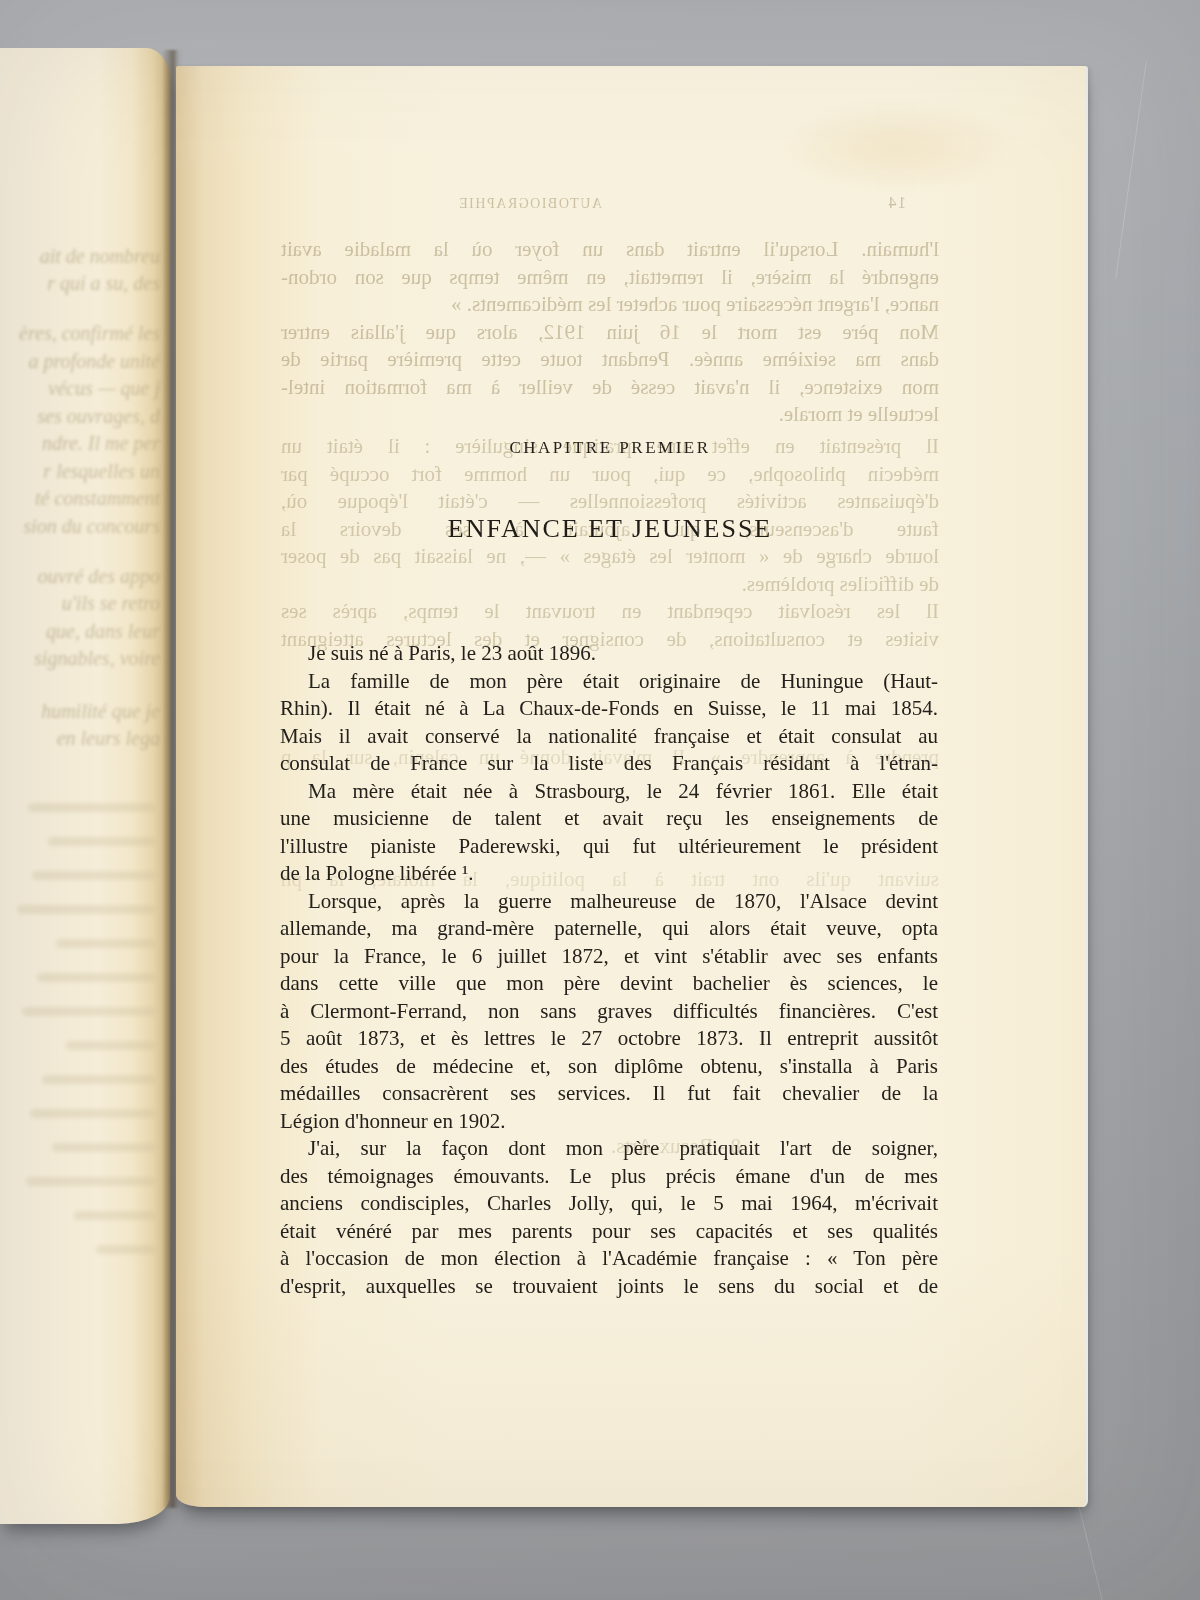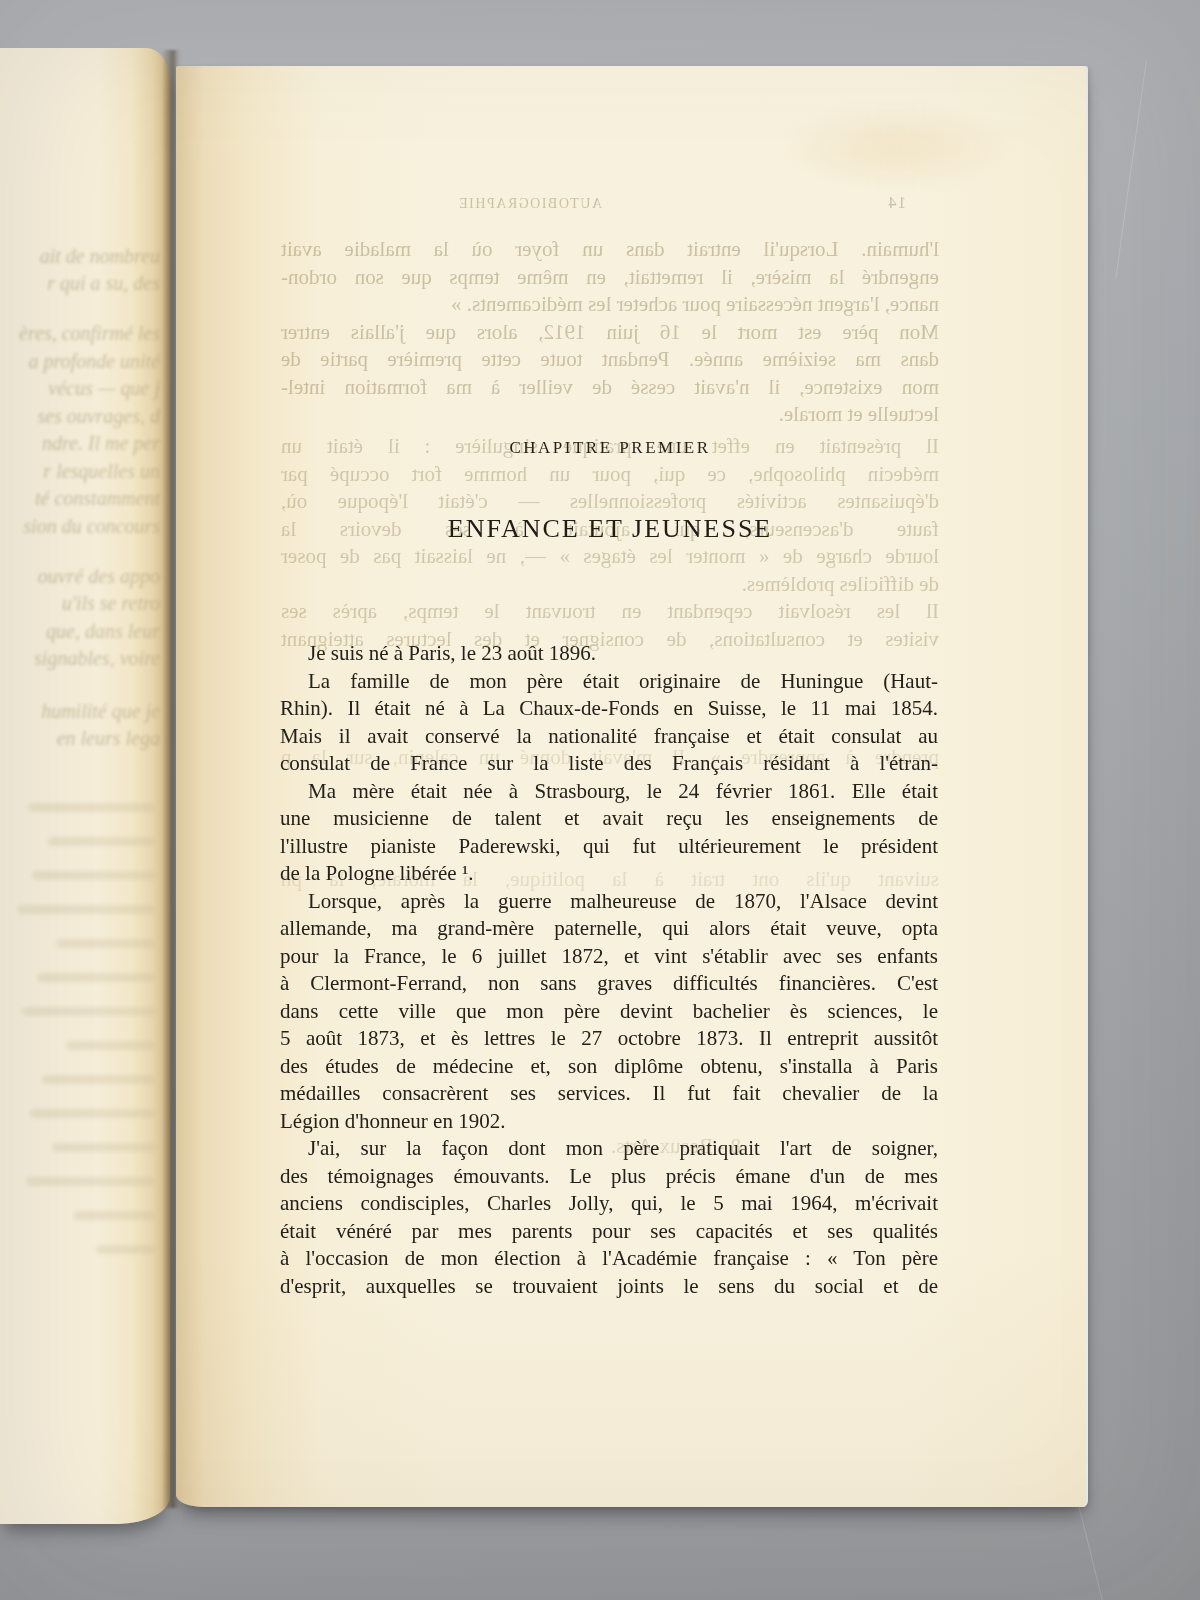--- a/index.html
+++ b/index.html
@@ -156,22 +156,22 @@
       <div class="line">consulat de France sur la liste des Français résidant à l'étran-</div>
 
       <div class="line indent">Ma mère était née à Strasbourg, le 24 février 1861. Elle était</div>
       <div class="line">une musicienne de talent et avait reçu les enseignements de</div>
       <div class="line">l'illustre pianiste Paderewski, qui fut ultérieurement le président</div>
       <div class="line last">de la Pologne libérée ¹.</div>
 
       <div class="line indent">Lorsque, après la guerre malheureuse de 1870, l'Alsace devint</div>
       <div class="line">allemande, ma grand-mère paternelle, qui alors était veuve, opta</div>
       <div class="line">pour la France, le 6 juillet 1872, et vint s'établir avec ses enfants</div>
+      <div class="line">dans cette ville que mon père devint bachelier ès sciences, le</div>
       <div class="line">à Clermont-Ferrand, non sans graves difficultés financières. C'est</div>
-      <div class="line">dans cette ville que mon père devint bachelier ès sciences, le</div>
       <div class="line">5 août 1873, et ès lettres le 27 octobre 1873. Il entreprit aussitôt</div>
       <div class="line">des études de médecine et, son diplôme obtenu, s'installa à Paris</div>
       <div class="line">médailles consacrèrent ses services. Il fut fait chevalier de la</div>
       <div class="line last">Légion d'honneur en 1902.</div>
 
       <div class="line indent">J'ai, sur la façon dont mon père pratiquait l'art de soigner,</div>
       <div class="line">des témoignages émouvants. Le plus précis émane d'un de mes</div>
       <div class="line">anciens condisciples, Charles Jolly, qui, le 5 mai 1964, m'écrivait</div>
       <div class="line">était vénéré par mes parents pour ses capacités et ses qualités</div>
       <div class="line">à l'occasion de mon élection à l'Académie française : « Ton père</div>

